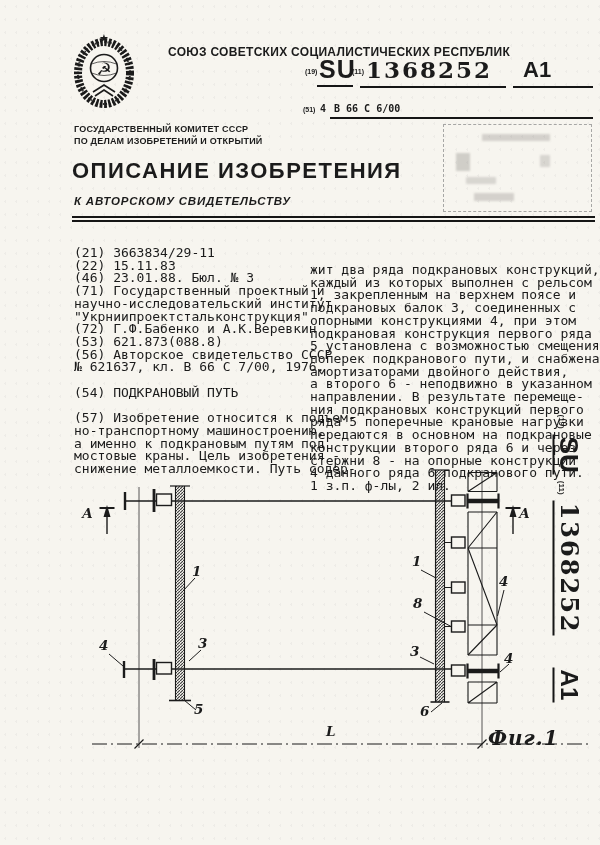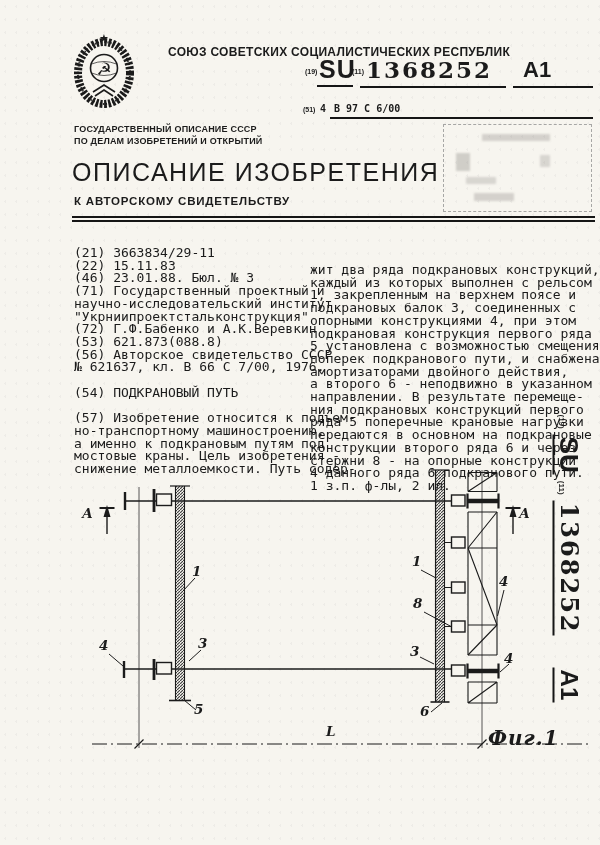--- a/index.html
+++ b/index.html
@@ -10,22 +10,22 @@
   .abs{position:absolute;}
   .mono{font-family:"DejaVu Sans Mono",monospace;white-space:pre;}
   .union{font-size:12px;font-weight:bold;line-height:10.5px;letter-spacing:.3px;text-align:right;}
   .committee{font-size:9px;font-weight:bold;line-height:11.5px;letter-spacing:.2px;white-space:pre;}
   .tiny-code{font-size:7px;font-weight:bold;}
   .su{font-size:25px;font-weight:bold;letter-spacing:1px;}
   .docnum{font-size:23px;font-weight:bold;font-family:"DejaVu Serif",serif;letter-spacing:2px;}
   .kind{font-size:22px;font-weight:bold;}
   .rule{background:#151515;}
   .ipc{font-family:"DejaVu Sans Mono",monospace;font-size:10px;font-weight:bold;}
-  .title{font-size:25px;font-weight:normal;letter-spacing:1.5px;}
-  .subtitle{font-size:11.5px;font-weight:bold;letter-spacing:.8px;}
+  .title{font-size:22px;font-weight:bold;letter-spacing:1.5px;}
+  .subtitle{font-size:11.5px;font-weight:bold;letter-spacing:.8px;font-style:italic;}
   .dblrule{border-top:2.5px solid #151515;border-bottom:2px solid #151515;height:2px;}
   .col{font-size:13px;line-height:12.7px;}
   .stamp{border:1px dashed #8d8d8d;opacity:.75;}
   .smudge{position:absolute;background:#8f8d88;filter:blur(1.3px);}
   .fig-label{font-family:"DejaVu Serif",serif;font-style:italic;font-weight:bold;font-size:13.5px;}
   .fig-caption{font-family:"DejaVu Serif",serif;font-style:italic;font-weight:bold;font-size:20px;letter-spacing:1px;}
   .side{display:flex;align-items:flex-end;gap:6px;transform:rotate(90deg);}
   .side .u{border-bottom:2.5px solid #151515;padding:0 2px 1px 2px;}
   .side .sm{font-size:8px;font-weight:bold;padding-bottom:4px;}
   .side .su2{font-size:26px;font-weight:bold;line-height:26px;}
@@ -55,24 +55,24 @@
   <span class="abs su" style="left:319px;top:55px;">SU</span>
   <span class="abs tiny-code" style="left:352px;top:68px;">(11)</span>
   <span class="abs docnum" style="left:366px;top:56px;">1368252</span>
   <span class="abs kind" style="left:523px;top:57px;">A1</span>
   <div class="abs rule" style="left:317px;top:85px;width:36px;height:2.2px;"></div>
   <div class="abs rule" style="left:360px;top:86px;width:146px;height:2.2px;"></div>
   <div class="abs rule" style="left:513px;top:86px;width:80px;height:2.2px;"></div>
 
   <span class="abs tiny-code" style="left:303px;top:106px;">(51)</span>
   <span class="abs ipc" style="left:320px;top:103px;">4</span>
-  <span class="abs ipc" style="left:334px;top:103px;">В 97 С 6/00</span>
+  <span class="abs ipc" style="left:334px;top:103px;">В 66 С 6/00</span>
   <div class="abs rule" style="left:330px;top:117px;width:263px;height:1.6px;"></div>
 
-  <div class="abs committee" style="left:74px;top:124px;">ГОСУДАРСТВЕННЫЙ ОПИСАНИЕ СССР
+  <div class="abs committee" style="left:74px;top:124px;">ГОСУДАРСТВЕННЫЙ КОМИТЕТ СССР
 ПО ДЕЛАМ ИЗОБРЕТЕНИЙ И ОТКРЫТИЙ</div>
 
   <div class="abs stamp" style="left:443px;top:124px;width:147px;height:86px;">
     <div class="smudge" style="left:38px;top:9px;width:68px;height:7px;opacity:.45;"></div>
     <div class="smudge" style="left:12px;top:28px;width:14px;height:18px;opacity:.5;"></div>
     <div class="smudge" style="left:96px;top:30px;width:10px;height:12px;opacity:.4;"></div>
     <div class="smudge" style="left:22px;top:52px;width:30px;height:7px;opacity:.4;"></div>
     <div class="smudge" style="left:30px;top:68px;width:40px;height:8px;opacity:.45;"></div>
   </div>
 

